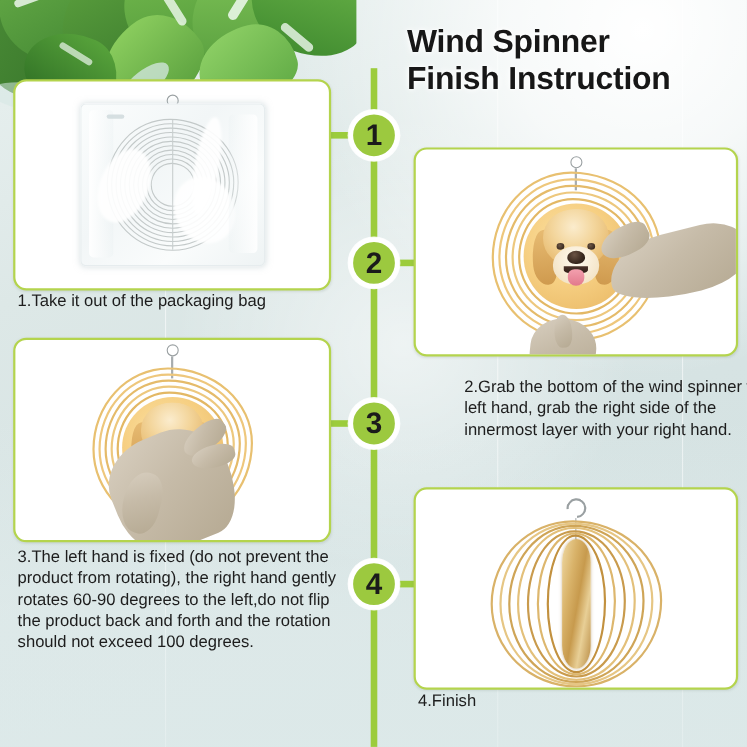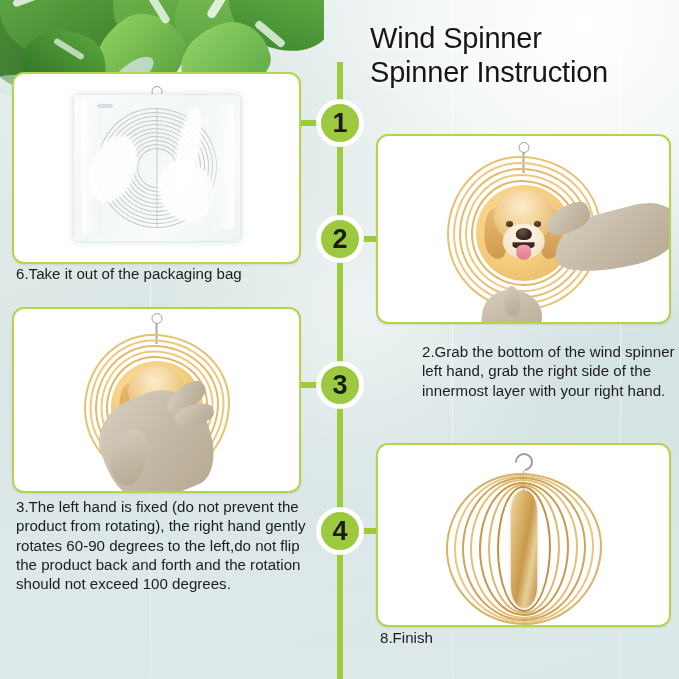--- a/index.html
+++ b/index.html
@@ -51,21 +51,21 @@
     z-index:6;
   }
   .b1{left:317px;top:100px;}
   .b2{left:317px;top:216px;}
   .b3{left:317px;top:362px;}
   .b4{left:317px;top:508px;}
 
   
   .title{
     position:absolute;left:370px;top:22px;width:306px;
-    font-size:29px;line-height:1.16;font-weight:normal;color:#171717;
+    font-size:29px;line-height:1.16;font-weight:bold;color:#171717;
     letter-spacing:-0.2px;
     text-shadow:0 0 4px #ffffff,0 0 8px #ffffff;
     z-index:5;
   }
 
   
   .cap{position:absolute;color:#1d1d1d;font-size:15.1px;line-height:1.28;z-index:5;}
   .cap1{left:16px;top:264px;width:300px;}
   .cap2{left:378px;top:342px;width:296px;margin-left:44px;}
   .cap3{left:16px;top:497px;width:306px;}
@@ -190,21 +190,21 @@
   <div class="vline" style="top:262px;height:108px;"></div>
   <div class="vline" style="top:408px;height:108px;"></div>
   <div class="vline" style="top:554px;height:125px;"></div>
   <div class="hline" style="left:286px;top:120px;width:34px;"></div>
   <div class="hline" style="left:360px;top:236px;width:30px;"></div>
   <div class="hline" style="left:286px;top:382px;width:34px;"></div>
   <div class="hline" style="left:360px;top:528px;width:30px;"></div>
 
   <div class="title">
     <div>Wind Spinner</div>
-    <div>Spinner Instruction</div>
+    <div>Finish Instruction</div>
   </div>
 
   <div class="panel p1">
     <div class="art">
       <div class="hook" style="top:12px;">
         <div class="hookring"></div>
         <div class="hookstem" style="height:22px;"></div>
       </div>
       <div class="bag">
         <div class="flatrings">
@@ -221,21 +221,21 @@
           <i style="width:38px;height:38px;"></i>
           <div style="position:absolute;left:50%;top:0;width:1px;height:118px;background:#c8cece;transform:translateX(-50%);"></div>
         </div>
         <div class="crease" style="left:18px;top:40px;width:44px;height:70px;transform:rotate(22deg);"></div>
         <div class="crease" style="left:86px;top:66px;width:54px;height:62px;transform:rotate(-28deg);"></div>
         <div class="crease" style="left:104px;top:12px;width:22px;height:90px;transform:rotate(10deg);"></div>
         <div style="position:absolute;left:24px;top:10px;width:16px;height:4px;border-radius:3px;background:rgba(210,220,222,0.9);"></div>
       </div>
     </div>
   </div>
-  <div class="cap cap1">6.Take it out of the packaging bag</div>
+  <div class="cap cap1">1.Take it out of the packaging bag</div>
   <div class="badge b1">1</div>
 
   <div class="panel p2">
     <div class="art">
       <div class="hook" style="top:6px;">
         <div class="hookring"></div>
         <div class="hookstem" style="height:20px;"></div>
       </div>
       <div class="dogspin" style="left:50%;top:52%;transform:translate(-50%,-50%);width:150px;height:150px;">
         <div class="goldrings">
@@ -317,16 +317,16 @@
         <i style="width:136px;height:144px;border:2px solid #e6c684;"></i>
         <i style="width:120px;height:140px;border:2px solid #cfa557;"></i>
         <i style="width:104px;height:136px;border:2px solid #e3c07a;"></i>
         <i style="width:86px;height:130px;border:2px solid #c99b4d;"></i>
         <i style="width:68px;height:126px;border:2px solid #ddb76e;"></i>
         <i style="width:50px;height:122px;border:2px solid #c2913f;"></i>
         <div class="core"></div>
       </div>
     </div>
   </div>
-  <div class="cap cap4">8.Finish</div>
+  <div class="cap cap4">4.Finish</div>
   <div class="badge b4">4</div>
 
 </div>
 
 </body></html>

